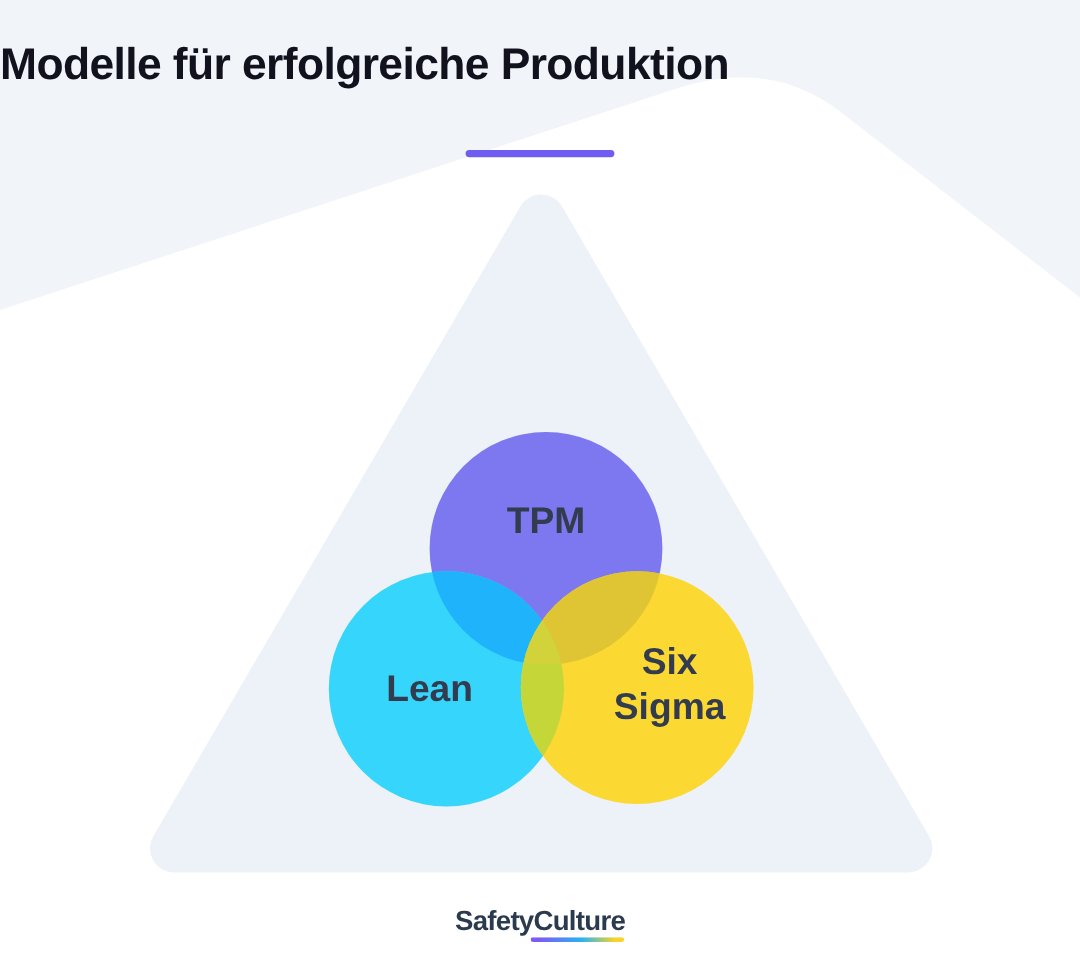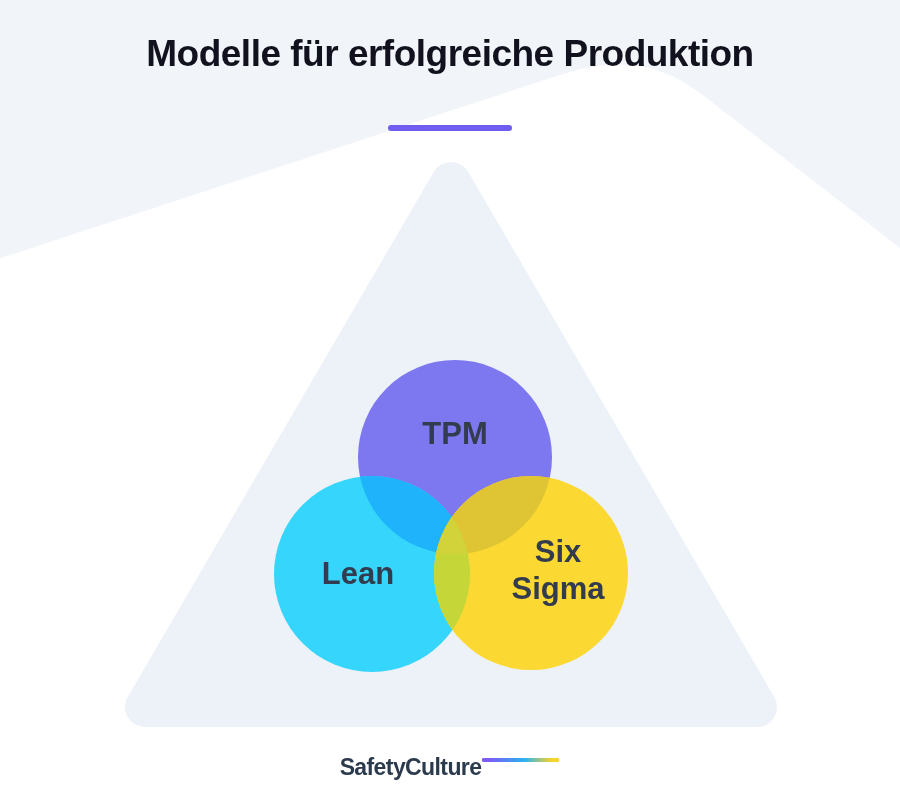--- a/index.html
+++ b/index.html
@@ -17,21 +17,20 @@
     width: 900px;
     height: 800px;
     display: block;
   }
   .page-title {
     position: absolute;
     top: 33px;
     left: 0;
     width: 100%;
     margin: 0;
-    text-align: center;
     font-size: 37px;
     font-weight: 700;
     letter-spacing: -0.5px;
     z-index: 3;
   }
   .title-underline {
     position: absolute;
     left: 388px;
     top: 125px;
     width: 124px;
@@ -44,22 +43,22 @@
     font-weight: 700;
     font-size: 31px;
     text-anchor: middle;
   }
   .logo {
     position: absolute;
     top: 756px;
     left: 50%;
     transform: translateX(-50%);
     display: flex;
-    flex-direction: row;
-    align-items: flex-start;
+    flex-direction: column;
+    align-items: flex-end;
     z-index: 3;
   }
   .logo-text {
     font-size: 23px;
     font-weight: 700;
     letter-spacing: -0.6px;
     line-height: 1;
   }
   .logo-bar {
     display: block;

